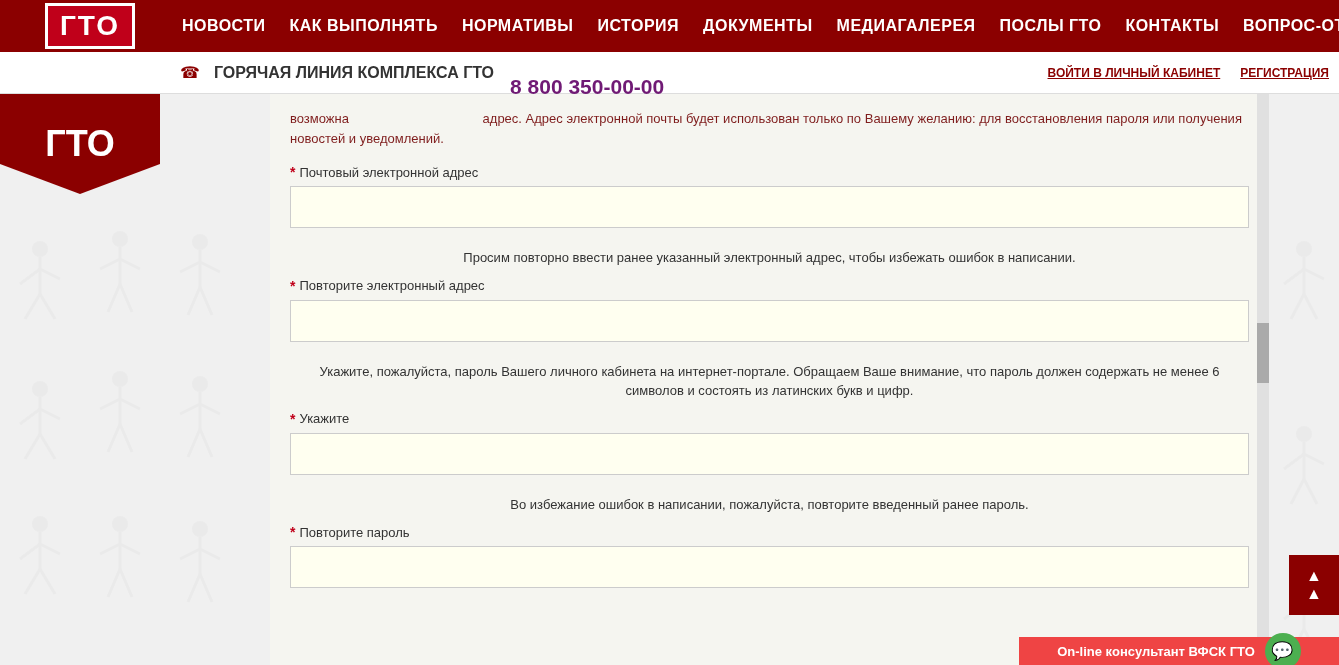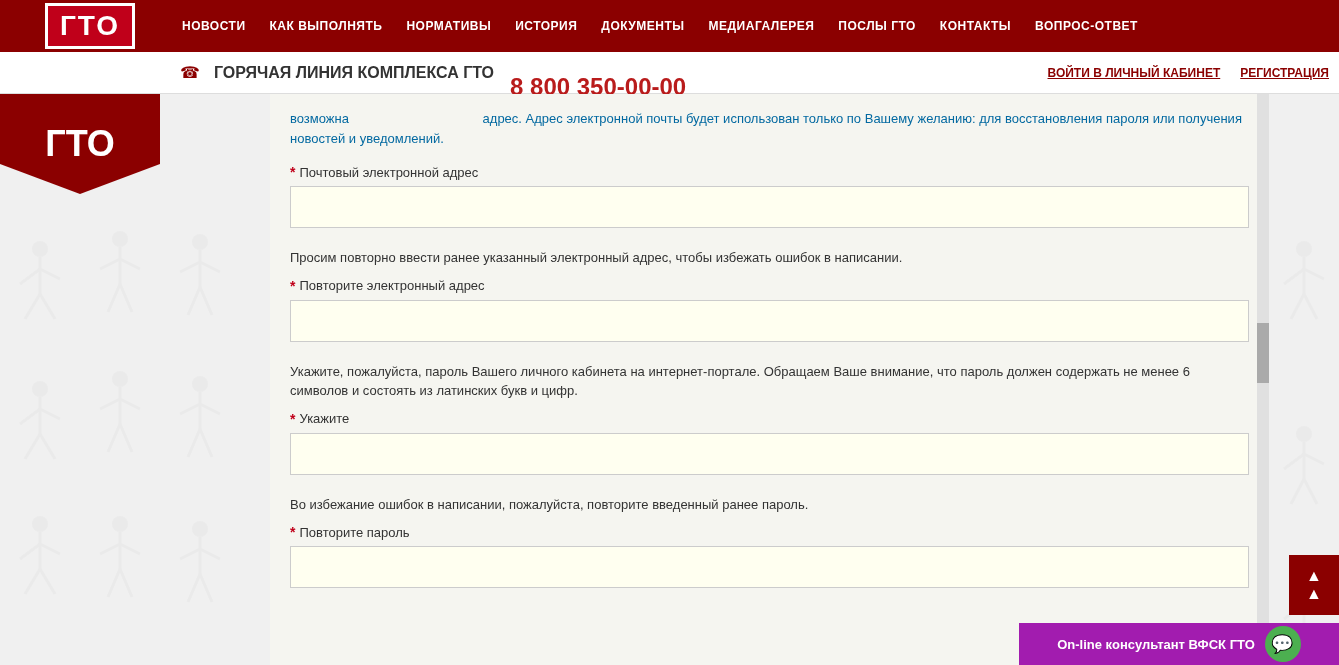--- a/index.html
+++ b/index.html
@@ -41,21 +41,21 @@
     }
     .nav-links {
       display: flex;
       align-items: center;
       gap: 0;
       flex: 1;
     }
     .nav-link {
       color: white;
       text-decoration: none;
-      font-size: 12px;
+      font-size: 16px;
       font-weight: bold;
       padding: 0 12px;
       white-space: nowrap;
       cursor: pointer;
       text-transform: uppercase;
       letter-spacing: 0.5px;
       text-align: right;
     }
 
     
@@ -73,23 +73,23 @@
       font-size: 16px;
       margin-right: 4px;
     }
     .hotline-text {
       font-size: 16px;
       font-weight: bold;
       color: #333;
       text-transform: uppercase;
     }
     .hotline-number {
-      font-size: 24px;
+      font-size: 21px;
       font-weight: 900;
-      color: #b91c1c;
+      color: #701a75;
       margin-left: 6px;
       margin-top: 28px;
     }
     .hotline-links {
       margin-left: auto;
       display: flex;
       gap: 20px;
     }
     .hotline-link {
       font-size: 12px;
@@ -142,21 +142,21 @@
     
     .content-area {
       flex: 1;
       background-color: #f5f5f0;
       padding: 15px 20px 20px 20px;
       position: relative;
     }
 
     .intro-text {
       font-size: 13px;
-      color: #0369a1;
+      color: #7f1d1d;
       line-height: 1.5;
       margin-bottom: 16px;
     }
 
     .form-section {
       margin-bottom: 20px;
     }
 
     .field-label {
       font-size: 13px;
@@ -180,20 +180,21 @@
       padding: 6px 10px;
       font-size: 13px;
       outline: none;
     }
 
     .section-desc {
       font-size: 13px;
       color: #333;
       line-height: 1.5;
       margin-bottom: 10px;
+      text-align: center;
     }
 
     
     .scrollbar-track {
       position: absolute;
       right: 0;
       top: 0;
       width: 12px;
       height: 100%;
       background: #e0e0e0;
@@ -205,22 +206,22 @@
       position: absolute;
       top: 40%;
     }
 
     
     .consultant-bar {
       position: fixed;
       bottom: 0;
       right: 0;
       width: 320px;
-      height: 42px;
-      background-color: #a21caf;
+      height: 28px;
+      background-color: #ef4444;
       display: flex;
       align-items: center;
       justify-content: center;
       cursor: pointer;
       z-index: 100;
     }
     .consultant-text {
       color: white;
       font-size: 13px;
       font-weight: bold;

